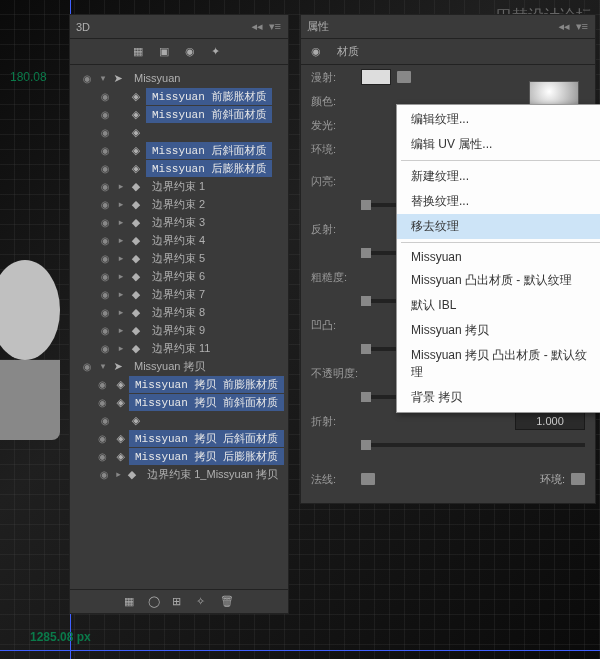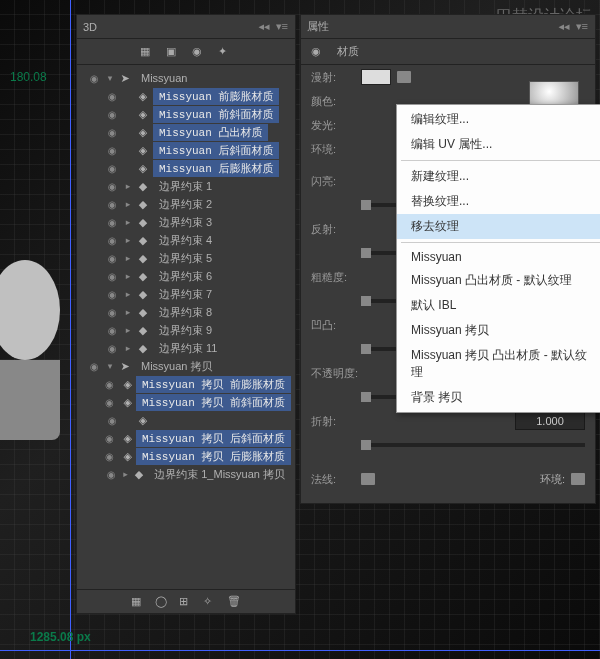--- a/index.html
+++ b/index.html
@@ -8,21 +8,21 @@
 .grid-lines { position: absolute; inset: 0; background-image: repeating-linear-gradient(0deg, transparent, transparent 14px, rgba(80,80,80,0.2) 14px, rgba(80,80,80,0.2) 15px), repeating-linear-gradient(90deg, transparent, transparent 14px, rgba(80,80,80,0.2) 14px, rgba(80,80,80,0.2) 15px); }
 .s-shape { position: absolute; left: -10px; top: 260px; width: 70px; height: 100px; background: #c0c0c0; border-radius: 50%; }
 .s-cyl { position: absolute; left: -10px; top: 360px; width: 70px; height: 80px; background: #888; border-radius: 0 0 8px 8px; }
 .guide-v { position: absolute; left: 70px; top: 0; width: 1px; height: 100%; background: #4060ff; }
 .guide-h { position: absolute; left: 0; top: 650px; width: 100%; height: 1px; background: #4060ff; }
 .ruler-text { position: absolute; color: #0a7a4a; font-size: 12px; }
 .rt1 { left: 10px; top: 70px; }
 .rt2 { left: 30px; top: 630px; font-weight: bold; }
 .watermark { position: absolute; right: 8px; top: 6px; color: #666; font-size: 16px; }
 .panel { position: absolute; background: #3a3a3a; border: 1px solid #222; font-size: 11px; color: #b0b0b0; }
-.panel-3d { left: 76px; top: 14px; width: 220px; height: 600px; }
+.panel-3d { left: 69px; top: 14px; width: 220px; height: 600px; }
 .panel-props { left: 300px; top: 14px; width: 296px; height: 490px; }
 .panel-header { display: flex; align-items: center; height: 24px; padding: 0 6px; background: #3a3a3a; border-bottom: 1px solid #222; }
 .panel-title { flex: 1; }
 .panel-ctrl { width: 14px; height: 14px; margin-left: 4px; display: flex; align-items: center; justify-content: center; color: #888; }
 .toolbar { display: flex; align-items: center; justify-content: center; height: 26px; gap: 12px; border-bottom: 1px solid #222; }
 .toolbar-ico { width: 14px; height: 14px; color: #aaa; }
 .tree { padding: 4px 0; overflow: hidden; }
 .tree-row { display: flex; align-items: center; height: 18px; padding-right: 4px; gap: 4px; }
 .tree-row.selected .label-box { background: #3d5a8f; color: #e8e8e8; font-family: Liberation Mono, monospace; }
 .eye { width: 14px; text-align: center; color: #888; font-size: 10px; }
@@ -86,21 +86,20 @@
       <div class="tree-row indent-2 selected">
         <span class="eye">◉</span>
         <span class="tw"></span>
         <span class="ico">◈</span>
         <span class="label-box">Missyuan 前斜面材质</span>
       </div>
       <div class="tree-row indent-2 selected">
         <span class="eye">◉</span>
         <span class="tw"></span>
         <span class="ico">◈</span>
-        <span class="label-box">Missyuan 凸出材质</span>
       </div>
       <div class="tree-row indent-2 selected">
         <span class="eye">◉</span>
         <span class="tw"></span>
         <span class="ico">◈</span>
         <span class="label-box">Missyuan 后斜面材质</span>
       </div>
       <div class="tree-row indent-2 selected">
         <span class="eye">◉</span>
         <span class="tw"></span>

